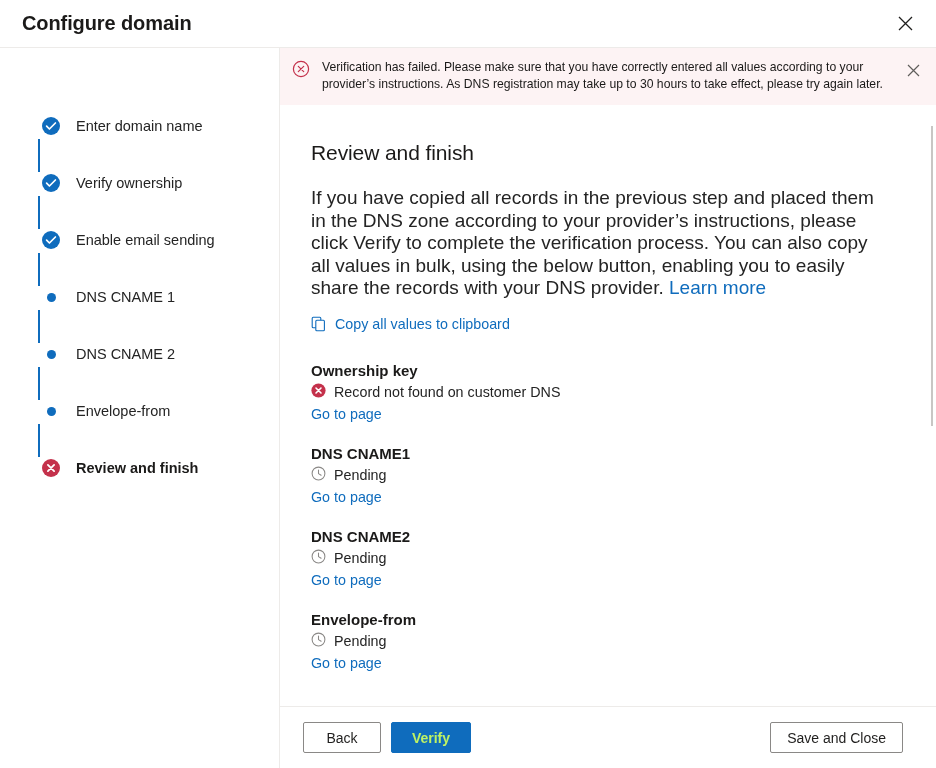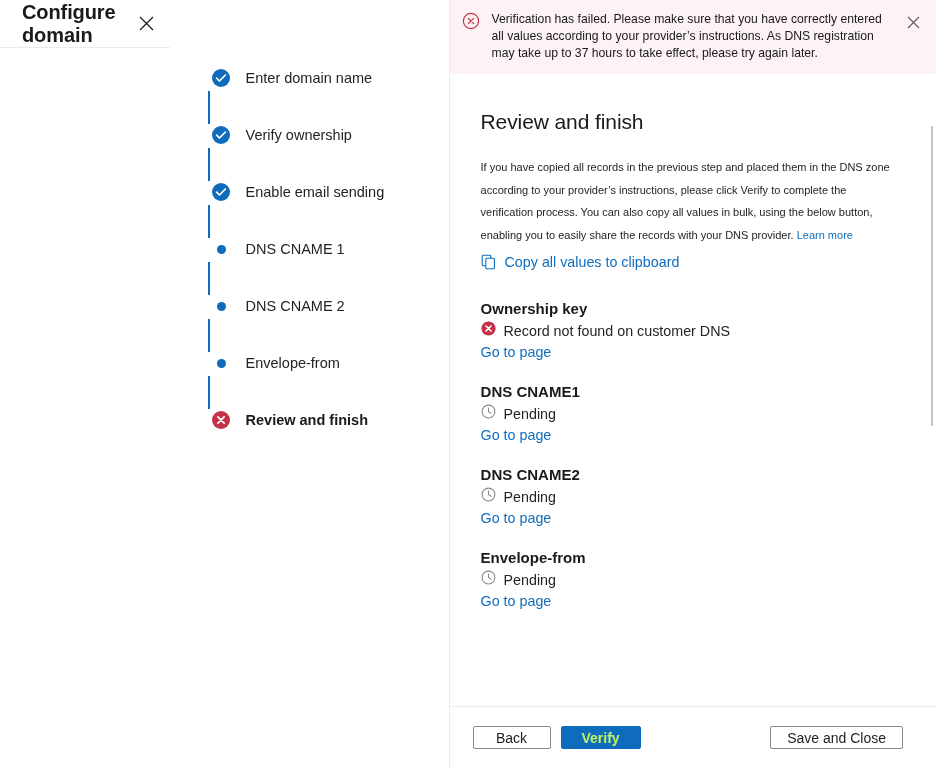--- a/index.html
+++ b/index.html
@@ -12,21 +12,21 @@
     font-family: "Liberation Sans", sans-serif;
     color: #201f1e;
   }
 
   .dialog {
     position: relative;
     width: 936px;
     height: 768px;
     background: #ffffff;
     display: flex;
-    flex-direction: row;
+    flex-direction: column;
   }
 
   
   .titlebar {
     height: 48px;
     flex: 0 0 48px;
     border-bottom: 1px solid #edebe9;
     display: flex;
     align-items: center;
     padding: 0 8px 0 22px;
@@ -157,25 +157,25 @@
   }
 
   .page-heading {
     font-size: 21px;
     font-weight: normal;
     color: #1b1a19;
     margin-bottom: 22px;
     letter-spacing: -0.1px;
   }
   .intro {
-    font-size: 11px;
+    font-size: 19px;
     line-height: 22.5px;
     color: #242424;
     max-width: 570px;
-    margin-bottom: 8px;
+    margin-bottom: 16px;
   }
   a.link {
     color: #0f6cbd;
     text-decoration: none;
     cursor: pointer;
   }
 
   .copy-row {
     display: flex;
     align-items: flex-start;
@@ -204,21 +204,21 @@
   .footer {
     flex: 0 0 62px;
     border-top: 1px solid #edebe9;
     display: flex;
     align-items: center;
     padding: 0 33px 0 23px;
   }
   .footer-left { display: flex; gap: 10px; }
   .footer-right { margin-left: auto; }
   .btn {
-    height: 23px;
+    height: 31px;
     min-width: 80px;
     padding: 0 16px;
     font-size: 14px;
     font-family: "Liberation Sans", sans-serif;
     border-radius: 2px;
     cursor: pointer;
     border: 1px solid #8a8886;
     background: #ffffff;
     color: #201f1e;
   }
@@ -341,21 +341,21 @@
 
     <section class="pane">
 
       <div class="banner">
         <span class="banner-icon">
           <svg width="18" height="18" viewBox="0 0 18 18">
             <circle cx="9" cy="9" r="7.6" stroke="#c4314b" stroke-width="1.2" fill="none"></circle>
             <path d="M6.3 6.3 L11.7 11.7 M11.7 6.3 L6.3 11.7" stroke="#c4314b" stroke-width="1.2" fill="none" stroke-linecap="round"></path>
           </svg>
         </span>
-        <div class="banner-text">Verification has failed. Please make sure that you have correctly entered all values according to your provider’s instructions. As DNS registration may take up to 37 hours to take effect, please try again later.</div>
+        <div class="banner-text">Verification has failed. Please make sure that you have correctly entered all values according to your provider’s instructions. As DNS registration may take up to 30 hours to take effect, please try again later.</div>
         <button class="banner-close">
           <span>
             <svg width="13" height="13" viewBox="0 0 13 13">
               <path d="M1 1 L12 12 M12 1 L1 12" stroke="#605e5c" stroke-width="1.2" fill="none"></path>
             </svg>
           </span>
         </button>
       </div>
 
       <div class="content">

